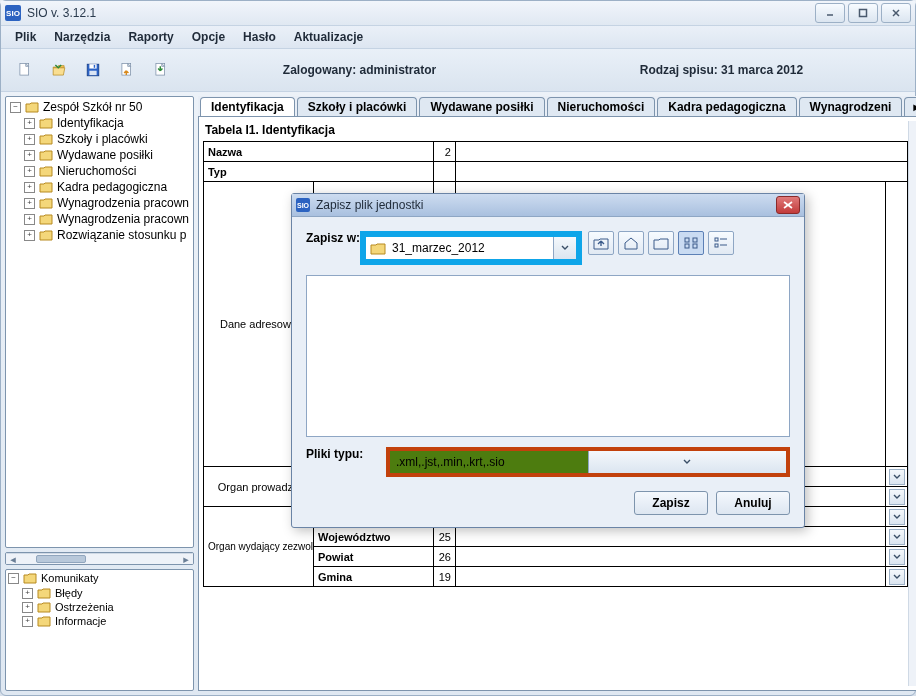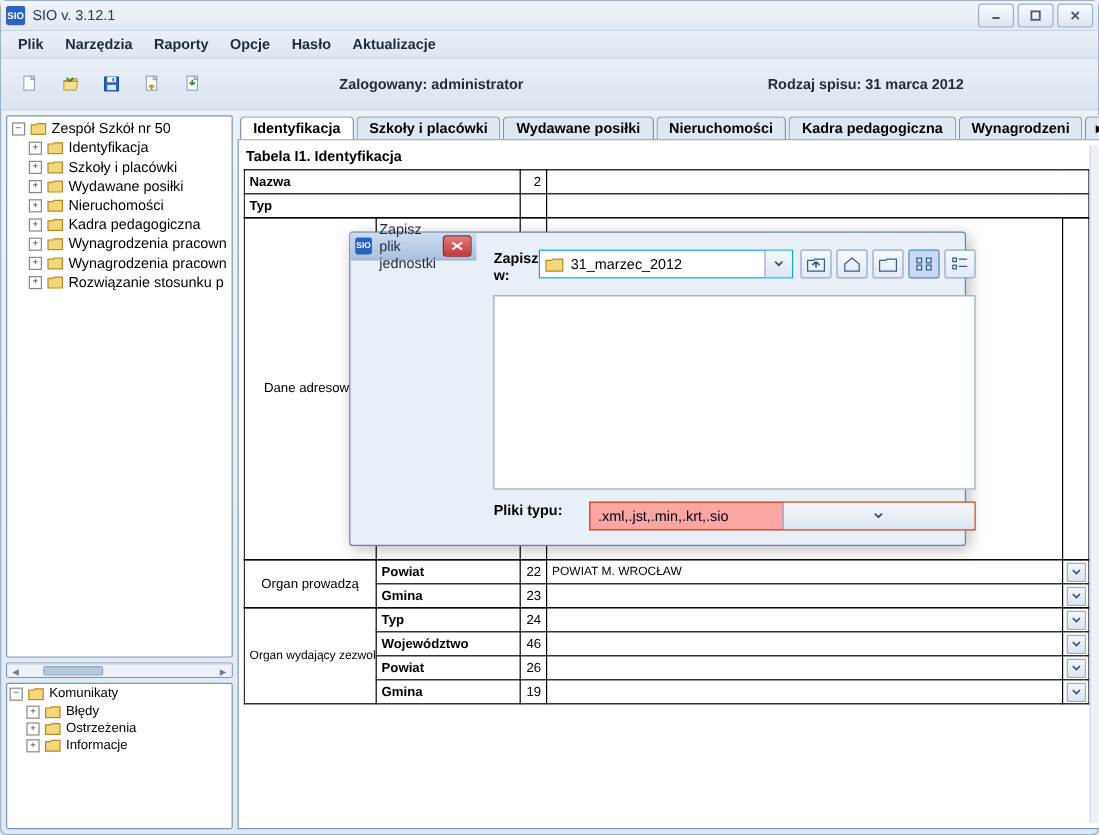--- a/index.html
+++ b/index.html
@@ -131,56 +131,56 @@
   }
   
   .dialog{
     position:absolute;
     left:290px;top:192px;
     width:512px;
     border:1px solid #6a84a6;
     box-shadow:3px 3px 12px rgba(0,0,0,.25);
     background:#e9eff7;
     border-radius:3px;
-    display:flex;flex-direction:row;
+    display:flex;flex-direction:column;
     z-index:50;
   }
   .dlg-title{
     height:22px;display:flex;align-items:center;gap:6px;
     background:linear-gradient(#cddcf0,#a9c0df);
     padding:0 4px;
     border-bottom:1px solid #8ea6c4;
   }
   .dlg-title .ttxt{flex:1;font-size:12px;color:#1f2a38}
   .dlg-close{
     width:22px;height:16px;border:1px solid #8a2a2a;border-radius:3px;
     background:linear-gradient(#e07a7a,#c23b3b);color:#fff;display:flex;align-items:center;justify-content:center;cursor:pointer;
   }
   .dlg-body{padding:14px 14px 12px 14px;display:flex;flex-direction:column;gap:10px}
   .dlg-row{display:flex;align-items:flex-start;}
   .dlg-u{font-weight:bold;font-size:12px}
   .pathselect{
-    flex:0 0 auto;width:210px;height:22px;border:1px solid #0ea5e9;background:#fff;display:flex;align-items:center;
+    flex:0 0 auto;width:210px;height:22px;border:6px solid #0ea5e9;background:#fff;display:flex;align-items:center;
   }
   .pathselect .folder-mini{margin:0 4px}
   .pathselect .ptext{flex:1;padding:0 2px;font-size:12px}
   .pathselect .ddbtn{border-left:1px solid #8ea6c4;border-top:none;border-right:none;border-bottom:none;width:22px;height:22px;background:linear-gradient(#f4f8fc,#dbe5f0)}
   .iconbtns{display:flex;gap:4px;margin-left:6px}
   .iconbtn{
     width:24px;height:22px;border:1px solid #8ea6c4;background:linear-gradient(#f7fbff,#e1e9f3);
     display:flex;align-items:center;justify-content:center;border-radius:2px;cursor:pointer;
   }
   .iconbtn.active{background:#c9dbf2;border-color:#5c80b6}
   .filearea{
     height:160px;border:1px solid #8ea6c4;background:#fff;
   }
   .textin{
     flex:1;height:22px;border:1px solid #8ea6c4;background:#fff;padding:0 6px;font:inherit;font-size:12px;color:#20324a;
   }
-  .combo{flex:1;display:flex;height:22px;border:1px solid #c2410c;background:#fca5a5;align-items:center}
+  .combo{flex:1;display:flex;height:22px;border:4px solid #c2410c;background:#4d7c0f;align-items:center}
   .combo span{flex:1;padding:0 6px;font-size:12px}
   .combo .ddbtn{width:22px;height:22px;border:none;border-left:1px solid #8ea6c4;background:linear-gradient(#f4f8fc,#dbe5f0)}
   .dlg-btns{display:flex;justify-content:flex-end;gap:8px;margin-top:4px}
   .pushbtn{
     min-width:74px;height:24px;border:1px solid var(--btn-border);border-radius:3px;
     background:linear-gradient(#f4f8fd,#dde6f1);font-weight:bold;font-size:12px;cursor:pointer;
   }
 </style>
 </head>
 <body>
@@ -474,21 +474,21 @@
               <td class="num">24</td>
               <td class="val"></td>
               <td class="dd"><span class="ddbtn">
                       <svg viewBox="0 0 8 6">
                         <path d="M1 1l3 3 3-3" fill="none" stroke="#3a4e66" stroke-width="1.4"></path>
                       </svg>
                     </span></td>
             </tr>
             <tr>
               <td class="label">Województwo</td>
-              <td class="num">46</td>
+              <td class="num">25</td>
               <td class="val"></td>
               <td class="dd"><span class="ddbtn">
                       <svg viewBox="0 0 8 6">
                         <path d="M1 1l3 3 3-3" fill="none" stroke="#3a4e66" stroke-width="1.4"></path>
                       </svg>
                     </span></td>
             </tr>
             <tr>
               <td class="label">Powiat</td>
               <td class="num">26</td>
@@ -587,16 +587,20 @@
         <div class="combo">
           <span>.xml,.jst,.min,.krt,.sio</span>
           <span class="ddbtn">
               <svg viewBox="0 0 8 6">
                 <path d="M1 1l3 3 3-3" fill="none" stroke="#3a4e66" stroke-width="1.4"></path>
               </svg>
             </span>
         </div>
       </div>
 
+      <div class="dlg-btns">
+        <button class="pushbtn">Zapisz</button>
+        <button class="pushbtn">Anuluj</button>
+      </div>
     </div>
   </div>
 
 </div>
 
 </body></html>

